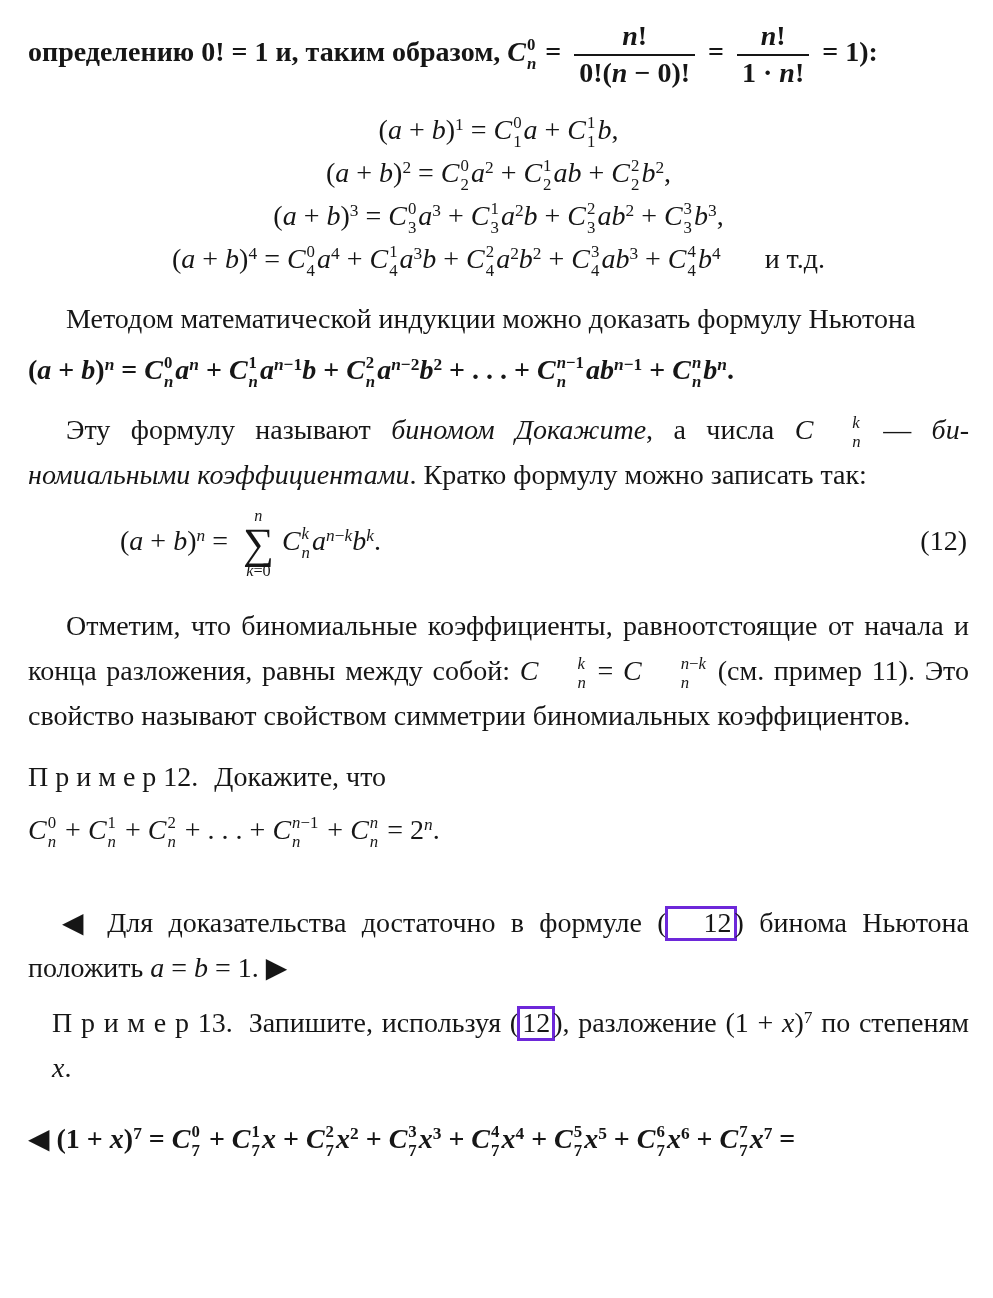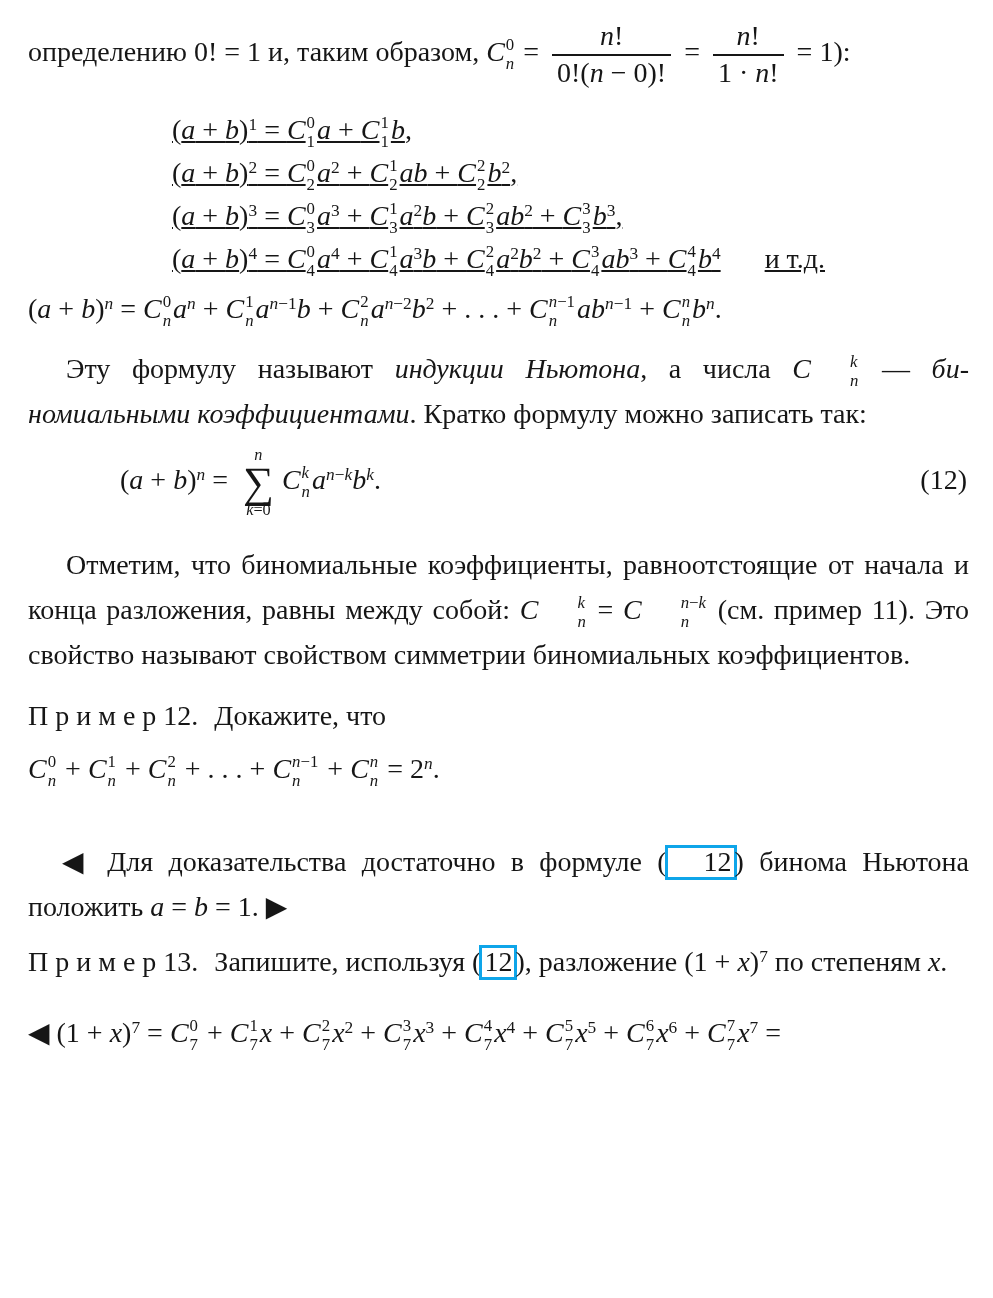--- a/index.html
+++ b/index.html
@@ -23,43 +23,43 @@
   .fr{display:inline-flex;flex-direction:column;align-items:center;
       vertical-align:middle;margin:0 6px;line-height:1.22;}
   .fr .num,.fr .den{padding:0 5px;}
   .fr .den{border-top:2px solid currentColor;}
   
   .sum{display:inline-flex;flex-direction:column;align-items:center;
        vertical-align:middle;line-height:1;margin:0 8px;}
   .sum .lim{font-size:.58em;line-height:1;}
   .sum .sg{font-size:1.55em;line-height:.9;}
   
-  .refbox{display:inline-block;border:3px solid #0ea5e9;padding:0 2px;
+  .refbox{display:inline-block;border:3px solid #6d28d9;padding:0 2px;
           margin:0 -2px;line-height:1.02;}
   .mathline{line-height:84px;white-space:nowrap;}
   .expblock{margin-top:14px;text-align:center;}
-  .expinner{display:inline-block;text-align:left;text-decoration:underline;}
+  .expinner{display:inline-block;text-align:center;}
   .eqline{line-height:43px;white-space:nowrap;}
   .tail{margin-left:44px;}
   .p-induction{margin-top:16px;}
   .eq{line-height:46px;}
   .center{text-align:left;}
-  .fitwrap{white-space:nowrap;overflow:hidden;}
+  .fitwrap{white-space:nowrap;overflow:hidden;font-weight:bold;}
   .fit{display:inline-block;white-space:nowrap;}
   .eq-newton{margin-top:6px;}
   .p-binom{margin-top:14px;}
   .eqrow{position:relative;margin-top:2px;line-height:84px;white-space:nowrap;}
   .eqsum{margin-left:92px;}
   .eqnum{position:absolute;right:2px;top:50%;transform:translateY(-50%);line-height:1;}
   .p-symmetry{margin-top:20px;}
   .exline{margin-top:16px;line-height:46px;}
   .exlabel{margin-right:16px;text-align:center;}
   .eq-ex12{margin-top:4px;line-height:52px;}
   .p-proof12{margin-top:44px;}
-  .p-ex13{margin-top:10px;}
+  .p-ex13{margin-top:10px;margin-left:24px;}
   .eq-final{margin-top:26px;line-height:46px;}
 </style>
 </head>
 <body>
 
 <main>
 
   <div class="para mathline fitwrap">
     <span class="fit">определению 0! = 1 и, таким образом, <i>C</i><span class="ss">
           <span class="up">0</span>
@@ -119,41 +119,42 @@
               <span class="up">3</span>
               <span class="dn">4</span>
             </span><i>ab</i><sup>3</sup> + <i>C</i><span class="ss">
               <span class="up">4</span>
               <span class="dn">4</span>
             </span><i>b</i><sup>4</sup></span><span class="tail">и т.д.</span>
       </div>
     </div>
   </div>
 
+  <p class="para indent p-induction">Методом математической индукции можно доказать формулу Ньютона</p>
 
   <div class="eq center fitwrap eq-newton">
     <span class="fit">(<i>a</i> + <i>b</i>)<sup><i>n</i></sup> = <i>C</i><span class="ss">
           <span class="up">0</span>
           <span class="dn"><i>n</i></span>
         </span><i>a</i><sup><i>n</i></sup> + <i>C</i><span class="ss">
           <span class="up">1</span>
           <span class="dn"><i>n</i></span>
         </span><i>a</i><sup><i>n</i>−1</sup><i>b</i> + <i>C</i><span class="ss">
           <span class="up">2</span>
           <span class="dn"><i>n</i></span>
         </span><i>a</i><sup><i>n</i>−2</sup><i>b</i><sup>2</sup> + . . . + <i>C</i><span class="ss">
           <span class="up"><i>n</i>−1</span>
           <span class="dn"><i>n</i></span>
         </span><i>ab</i><sup><i>n</i>−1</sup> + <i>C</i><span class="ss">
           <span class="up"><i>n</i></span>
           <span class="dn"><i>n</i></span>
         </span><i>b</i><sup><i>n</i></sup>.</span>
   </div>
 
-  <p class="para indent p-binom">Эту формулу называют <i>индукции Ньютона</i>, а числа <i>C</i><span class="ss">
+  <p class="para indent p-binom">Эту формулу называют <i>биномом Докажите</i>, а числа <i>C</i><span class="ss">
         <span class="up"><i>k</i></span>
         <span class="dn"><i>n</i></span>
       </span> — <i>би­номиальными коэффициентами</i>. Кратко формулу можно записать так:</p>
 
   <div class="eqrow">
     <span class="eqsum">(<i>a</i> + <i>b</i>)<sup><i>n</i></sup> = <span class="sum">
           <span class="lim"><i>n</i></span>
           <span class="sg">∑</span>
           <span class="lim"><i>k</i>=0</span>
         </span><i>C</i><span class="ss">

